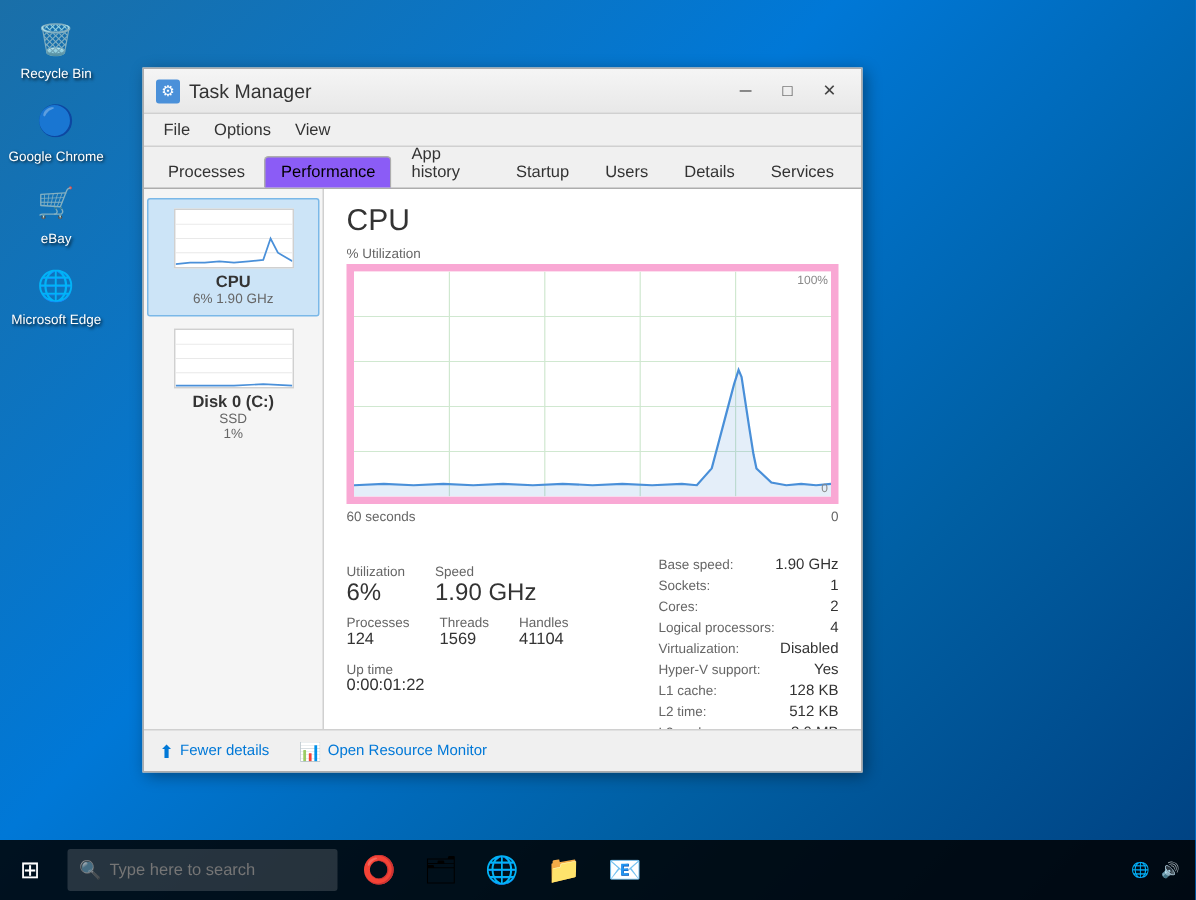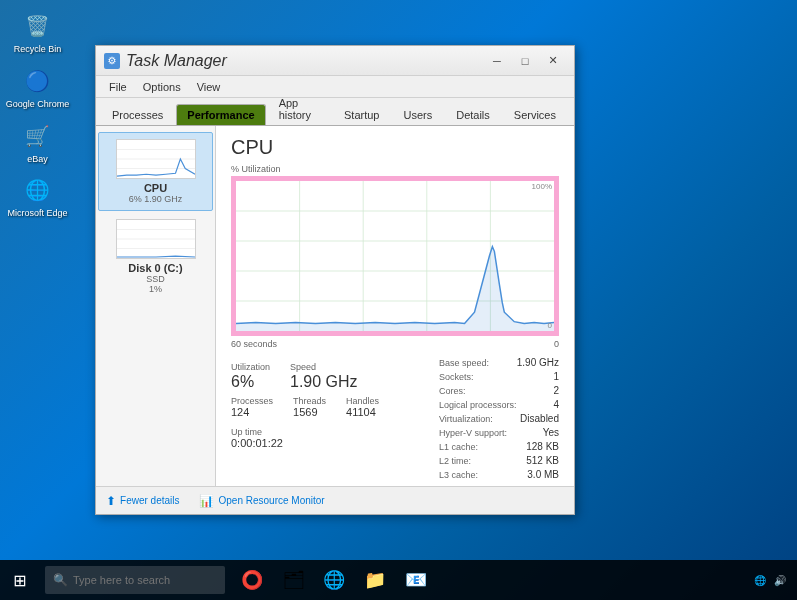--- a/index.html
+++ b/index.html
@@ -167,24 +167,23 @@
       border-radius: 2px;
       display: flex;
       align-items: center;
       justify-content: center;
       font-size: 10px;
       color: white;
     }
 
     .title-bar-text {
       flex: 1;
-      font-size: 16px;
+      font-size: 13px;
       color: #333;
       font-weight: normal;
-      font-style: italic;
     }
 
     .title-bar-controls {
       display: flex;
       gap: 2px;
     }
 
     .title-btn {
       width: 26px;
       height: 20px;
@@ -233,25 +232,25 @@
       color: #333;
       cursor: pointer;
       border: 1px solid transparent;
       border-bottom: none;
       border-radius: 3px 3px 0 0;
       background: transparent;
       margin-right: 2px;
     }
 
     .tab.active {
-      background: #4d7c0f;
+      background: #8b5cf6;
       border-color: #adadad;
       border-bottom-color: #ffffff;
       color: #000;
-      font-weight: 700;
+      font-weight: 400;
     }
 
     
     .content {
       display: flex;
       flex: 1;
       overflow: hidden;
       background: white;
     }
 
@@ -339,21 +338,21 @@
       border: 5px solid #f9a8d4;
       position: relative;
       margin-bottom: 3px;
     }
 
     .chart-time-label {
       font-size: 9px;
       color: #666;
       display: flex;
       justify-content: space-between;
-      margin-bottom: 8px;
+      margin-bottom: 22px;
     }
 
     .stat-group {
       display: flex;
       flex-direction: column;
     }
 
     .stat-label {
       font-size: 9px;
       color: #666;

